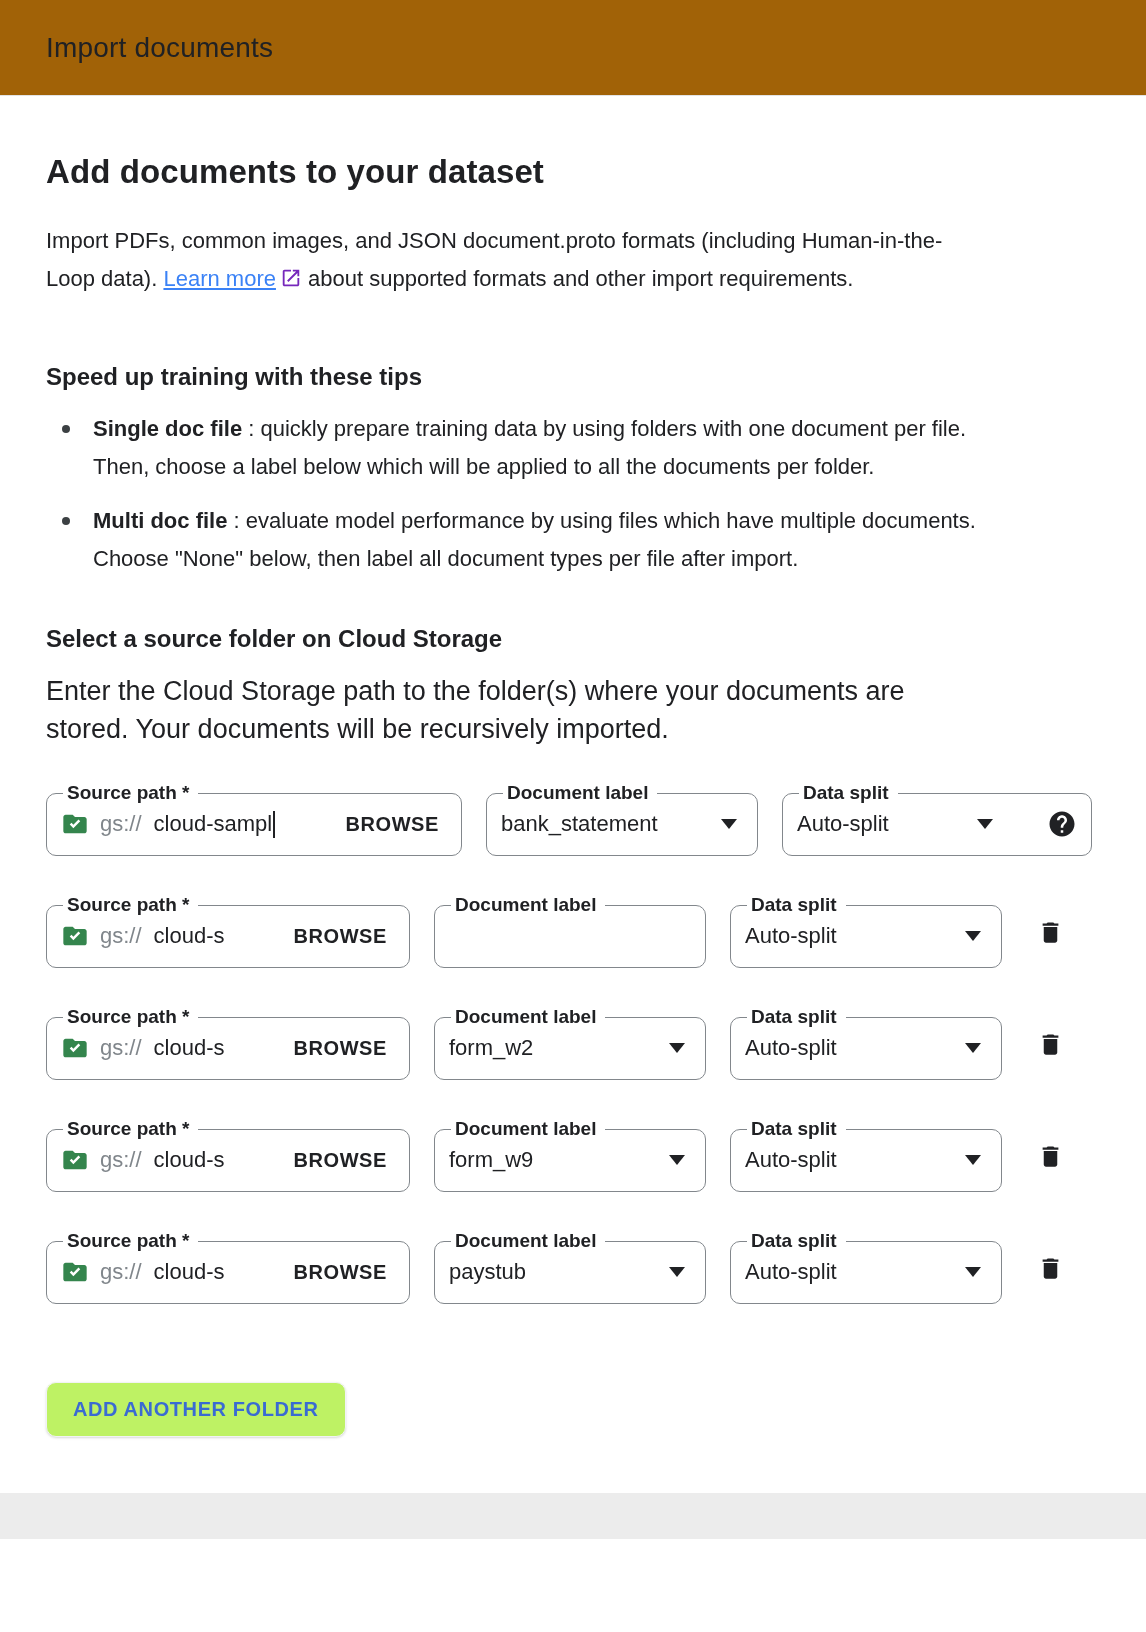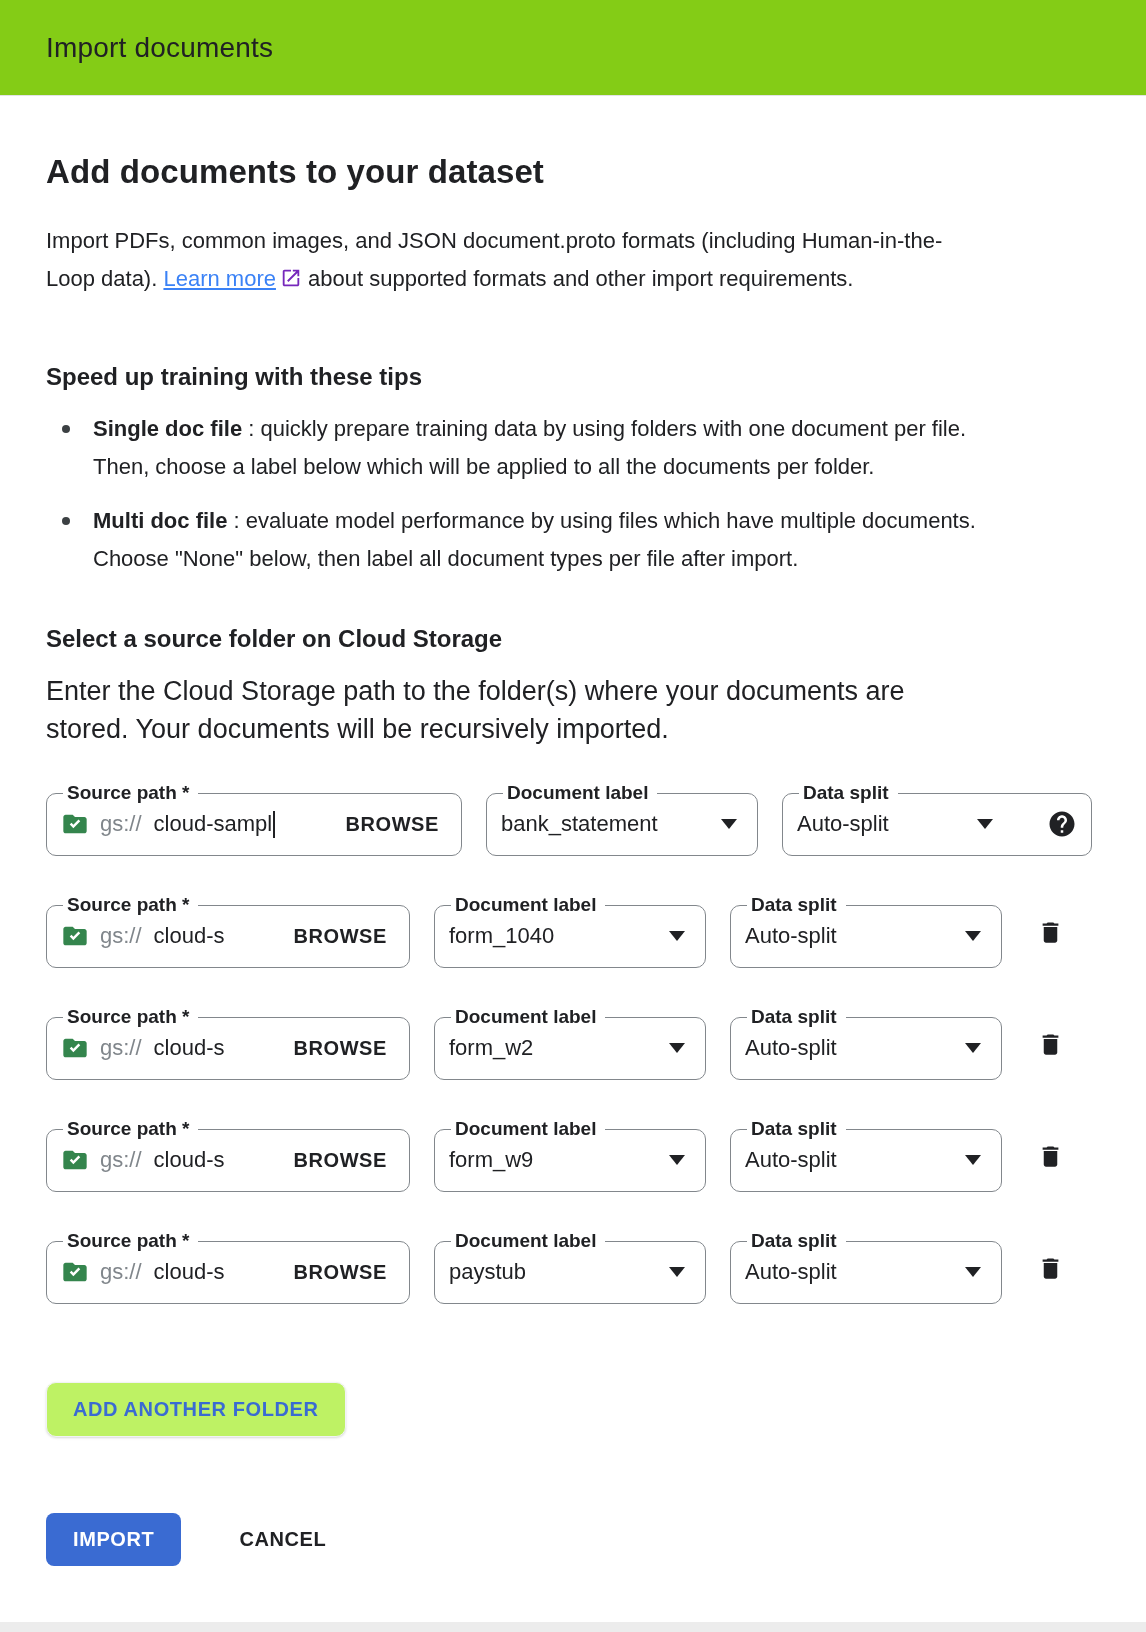--- a/index.html
+++ b/index.html
@@ -4,21 +4,21 @@
 <style>
   * { box-sizing: border-box; }
   html,body { margin:0; padding:0; }
   body {
     width:1146px; min-height:1632px; background:#ffffff;
     color:#202124; font-family:"Liberation Sans", sans-serif;
   }
   
   .dlg-header {
     height:96px; display:flex; align-items:center;
-    padding:0 46px; border-bottom:1px solid #e2e3e5; background:#84cc16;
+    padding:0 46px; border-bottom:1px solid #e2e3e5; background:#a16207;
   }
   .dlg-title { font-size:28px; font-weight:400; letter-spacing:0.2px; }
 
   
   .content { padding:56px 46px 0 46px; }
   h1.page-h1 { margin:0 0 30px 0; font-size:33px; font-weight:700; line-height:40px; letter-spacing:0.1px; }
   .intro { margin:0 0 64px 0; max-width:935px; font-size:22px; line-height:38px; }
   a.learn-more { color:#3b82f6; text-decoration:underline; cursor:pointer; }
   .ext-icon svg { vertical-align:-3px; margin-left:4px; }
 
@@ -172,24 +172,20 @@
               <path fill="#ffffff" d="M10.6 15.6l-3.1-3.1 1.5-1.5 1.6 1.6 4.4-4.4 1.5 1.5z"></path>
             </svg>
           </span>
         <span class="gs-prefix">gs://</span>
         <span class="path-value">cloud-s</span>
         <button class="browse-btn">BROWSE</button>
       </div>
     </fieldset>
     <fieldset class="field field-doclabel">
       <legend>Document label</legend>
-      <div class="field-content">
-        <span class="select-value">form_1040</span>
-        <span class="caret"></span>
-      </div>
     </fieldset>
     <fieldset class="field field-split">
       <legend>Data split</legend>
       <div class="field-content">
         <span class="select-value">Auto-split</span>
         <span class="caret"></span>
       </div>
     </fieldset>
     <button class="trash-btn">
         <span><svg width="27" height="27" viewBox="0 0 24 24">
@@ -304,20 +300,16 @@
     </fieldset>
     <button class="trash-btn">
         <span><svg width="27" height="27" viewBox="0 0 24 24">
             <path fill="#202124" d="M6 19c0 1.1.9 2 2 2h8c1.1 0 2-.9 2-2V7H6v12zM19 4h-3.5l-1-1h-5l-1 1H5v2h14V4z"></path>
           </svg></span>
       </button>
   </div>
 
   <button class="add-folder-btn">ADD ANOTHER FOLDER</button>
 
-  <div class="footer-actions">
-    <button class="import-btn">IMPORT</button>
-    <button class="cancel-btn">CANCEL</button>
-  </div>
 
 </div>
 
 <div class="page-bottom-strip"></div>
 
 </body></html>

